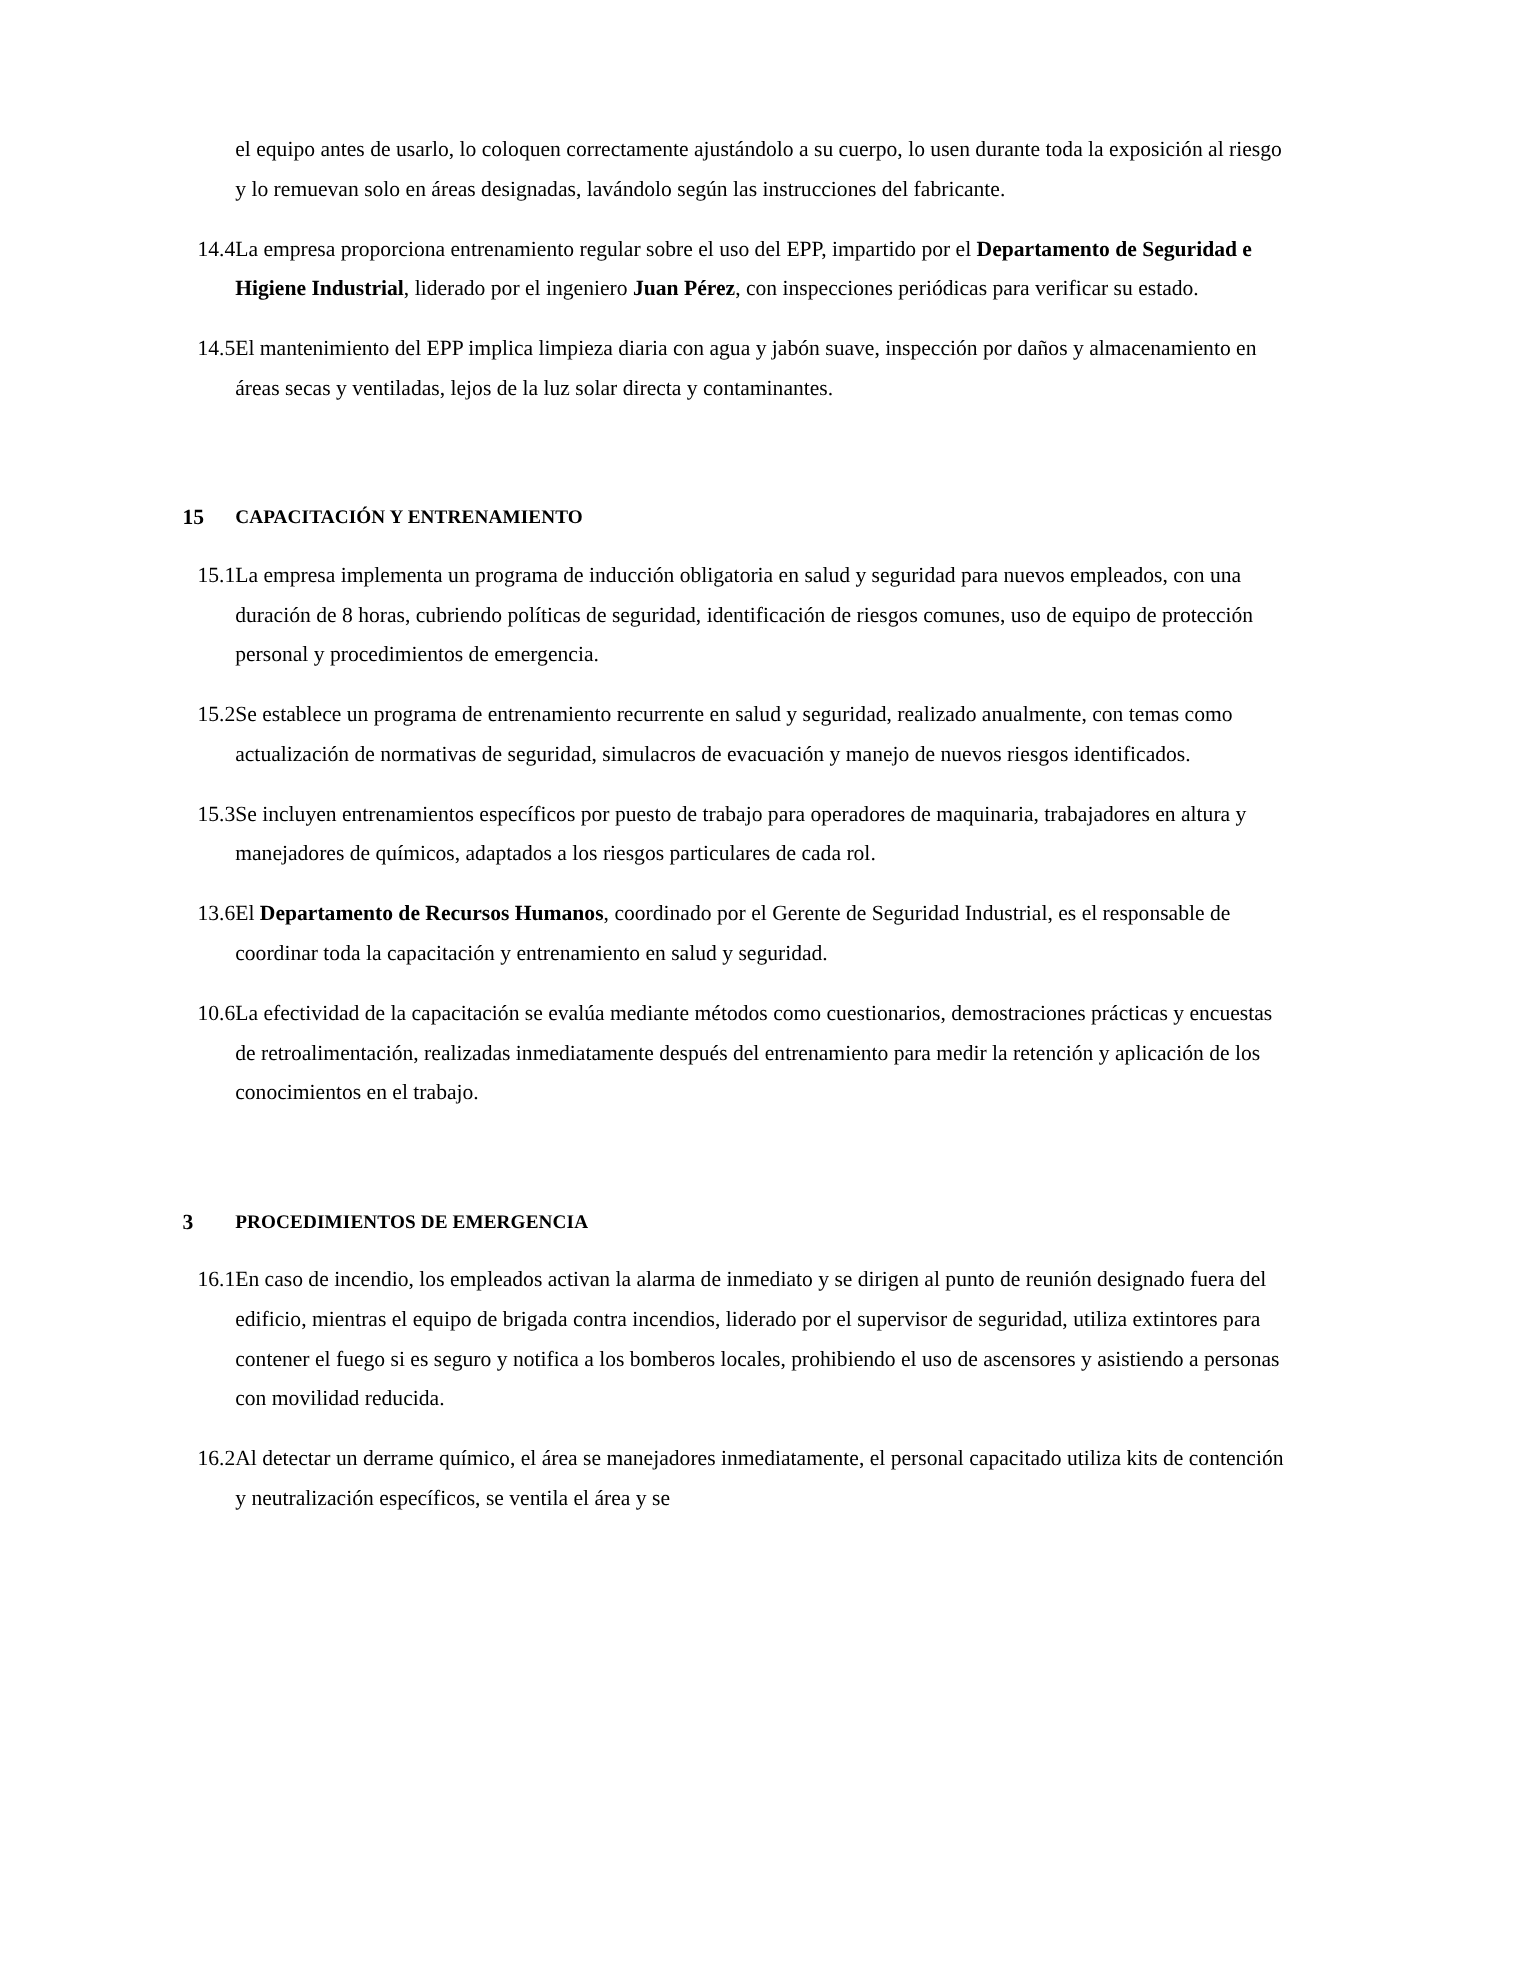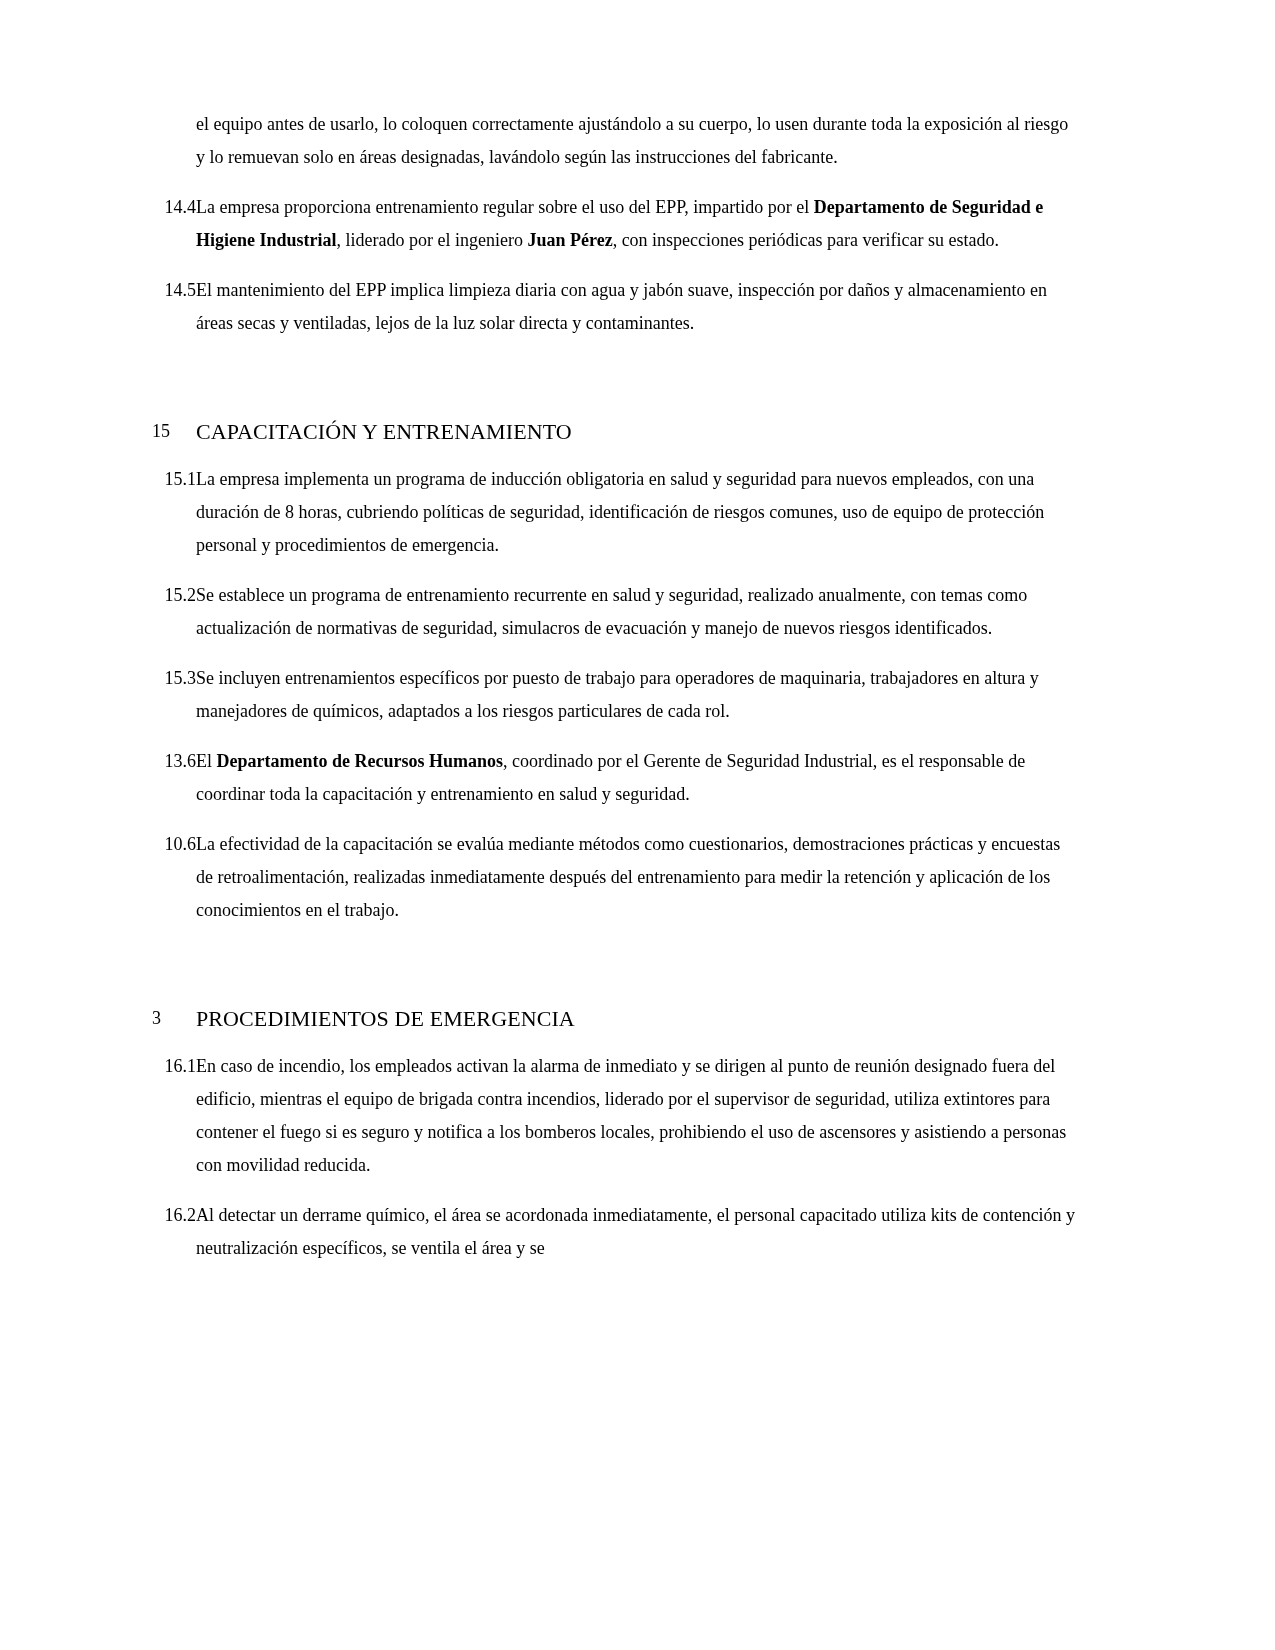--- a/index.html
+++ b/index.html
@@ -48,34 +48,34 @@
   
   .clause.continuation .clause-num {
     visibility: hidden;
   }
 
   
   .section-heading {
     display: flex;
     align-items: flex-start;
     margin: 0;
-    font-weight: normal;
+    font-weight: bold;
   }
   .section-heading .sec-num {
     flex: 0 0 60px;
     width: 60px;
     font-size: 18px;
     line-height: 33px;
     text-align: left;
     padding-left: 16px;
     box-sizing: border-box;
   }
   .section-heading .sec-title {
     flex: 1 1 auto;
-    font-size: 22px;
+    font-size: 16px;
     line-height: 33px;
     letter-spacing: 0.1px;
   }
 
   
   .gap-before-section { height: 58px; }
   .gap-after-section  { height: 15px; }
 
   b, strong { font-weight: bold; }
 </style>
@@ -127,16 +127,16 @@
         <span class="sec-num">3</span>
         <span class="sec-title">PROCEDIMIENTOS DE EMERGENCIA</span>
       </div>
       <div class="gap-after-section"></div>
       <div class="clause">
         <span class="clause-num">16.1</span>
         <span class="clause-body">En caso de incendio, los empleados activan la alarma de inmediato y se dirigen al punto de reunión designado fuera del edificio, mientras el equipo de brigada contra incendios, liderado por el supervisor de seguridad, utiliza extintores para contener el fuego si es seguro y notifica a los bomberos locales, prohibiendo el uso de ascensores y asistiendo a personas con movilidad reducida.</span>
       </div>
       <div class="clause">
         <span class="clause-num">16.2</span>
-        <span class="clause-body">Al detectar un derrame químico, el área se acordonada inmediatamente, el personal capacitado utiliza kits de contención y neutralización específicos, se ventila el área y se</span>
+        <span class="clause-body">Al detectar un derrame químico, el área se manejadores inmediatamente, el personal capacitado utiliza kits de contención y neutralización específicos, se ventila el área y se</span>
       </div>
     </div>
 </div>
 
 </body></html>

